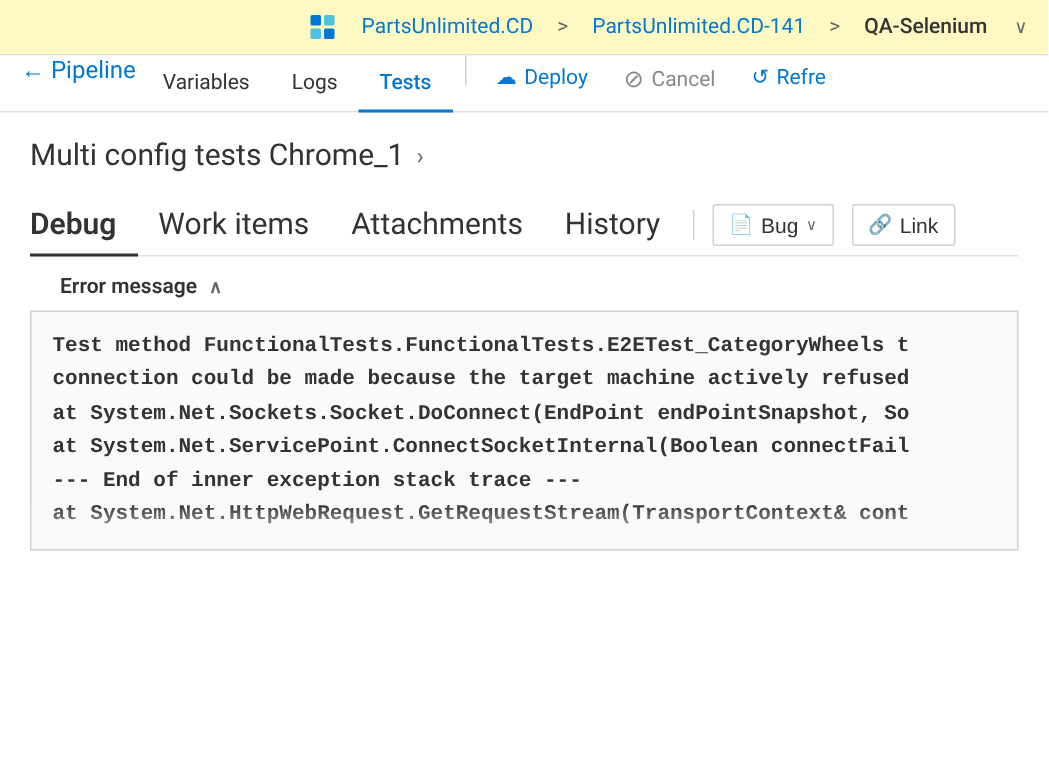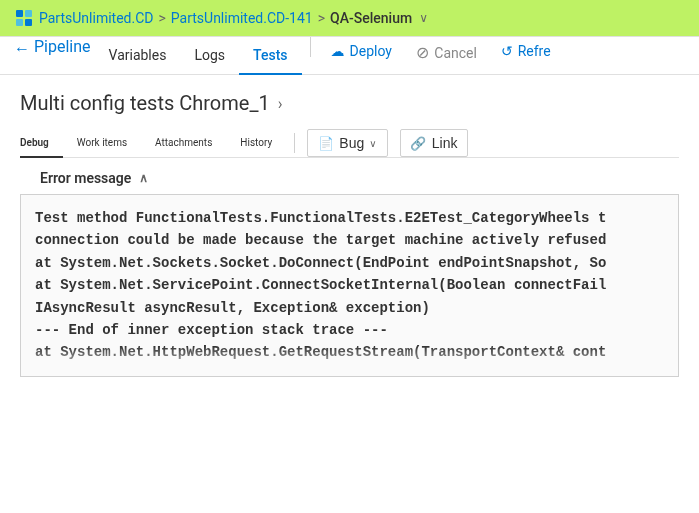--- a/index.html
+++ b/index.html
@@ -12,22 +12,23 @@
       min-height: 513px;
       overflow-x: hidden;
     }
 
     
     .breadcrumb-bar {
       display: flex;
       align-items: center;
       padding: 8px 14px;
       border-bottom: 1px solid #e0e0e0;
-      background: #bef264;
-      gap: 5px;
+      background: #fef9c3;
+      gap: 16px;
+      justify-content: flex-end;
     }
     .breadcrumb-sep {
       color: #666;
       font-size: 14px;
     }
     .breadcrumb-item {
       color: #0078d4;
       font-size: 14px;
       cursor: pointer;
       white-space: nowrap;
@@ -109,21 +110,21 @@
     
     .sub-tabs {
       display: flex;
       align-items: center;
       border-bottom: 1px solid #e0e0e0;
       margin-bottom: 12px;
       gap: 0;
     }
     .sub-tab {
       padding: 8px 14px;
-      font-size: 10px;
+      font-size: 20px;
       color: #333;
       cursor: pointer;
       border-bottom: 2px solid transparent;
       margin-bottom: -1px;
       white-space: nowrap;
     }
     .sub-tab:first-child { padding-left: 0; }
     .sub-tab.active {
       color: #333;
       border-bottom: 2px solid #333;
@@ -295,20 +296,19 @@
     <div class="error-header">
       <span>Error message</span>
       <span class="collapse-icon">∧</span>
     </div>
 
     <div class="error-body">
       <div class="error-line">Test method FunctionalTests.FunctionalTests.E2ETest_CategoryWheels t</div>
       <div class="error-line">connection could be made because the target machine actively refused</div>
       <div class="error-line">at System.Net.Sockets.Socket.DoConnect(EndPoint endPointSnapshot, So</div>
       <div class="error-line">at System.Net.ServicePoint.ConnectSocketInternal(Boolean connectFail</div>
-      <div class="error-line">IAsyncResult asyncResult, Exception&amp; exception)</div>
       <div class="error-line">--- End of inner exception stack trace ---</div>
       <div class="error-line">at System.Net.HttpWebRequest.GetRequestStream(TransportContext&amp; cont</div>
       <div class="fade-bottom"></div>
     </div>
   </div>
 
 </div>
 
 </body></html>

